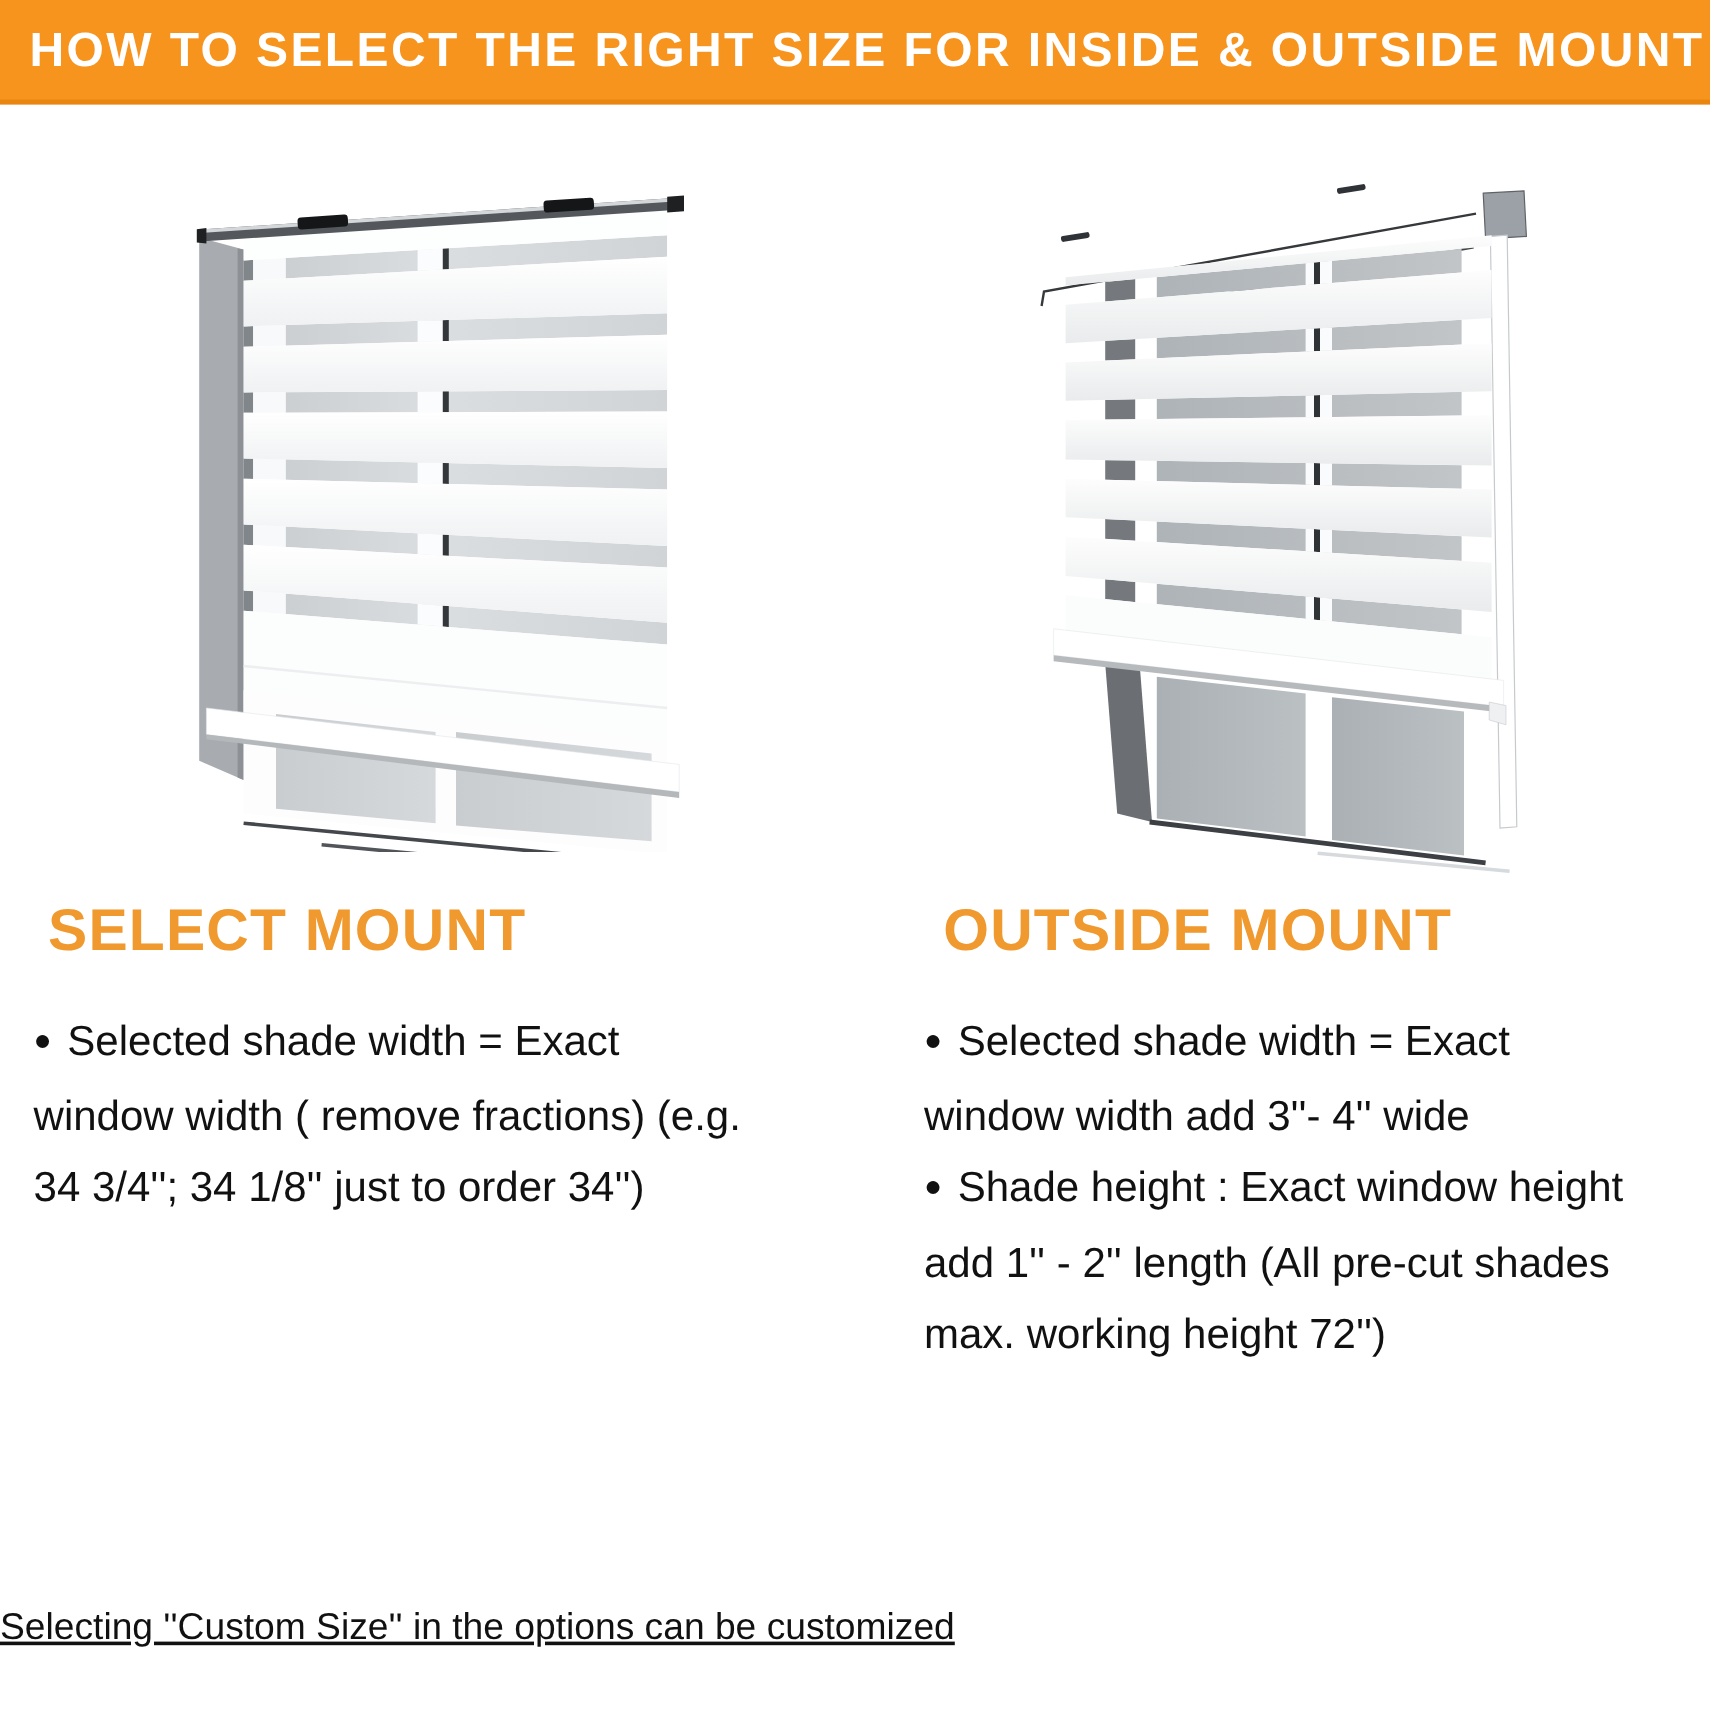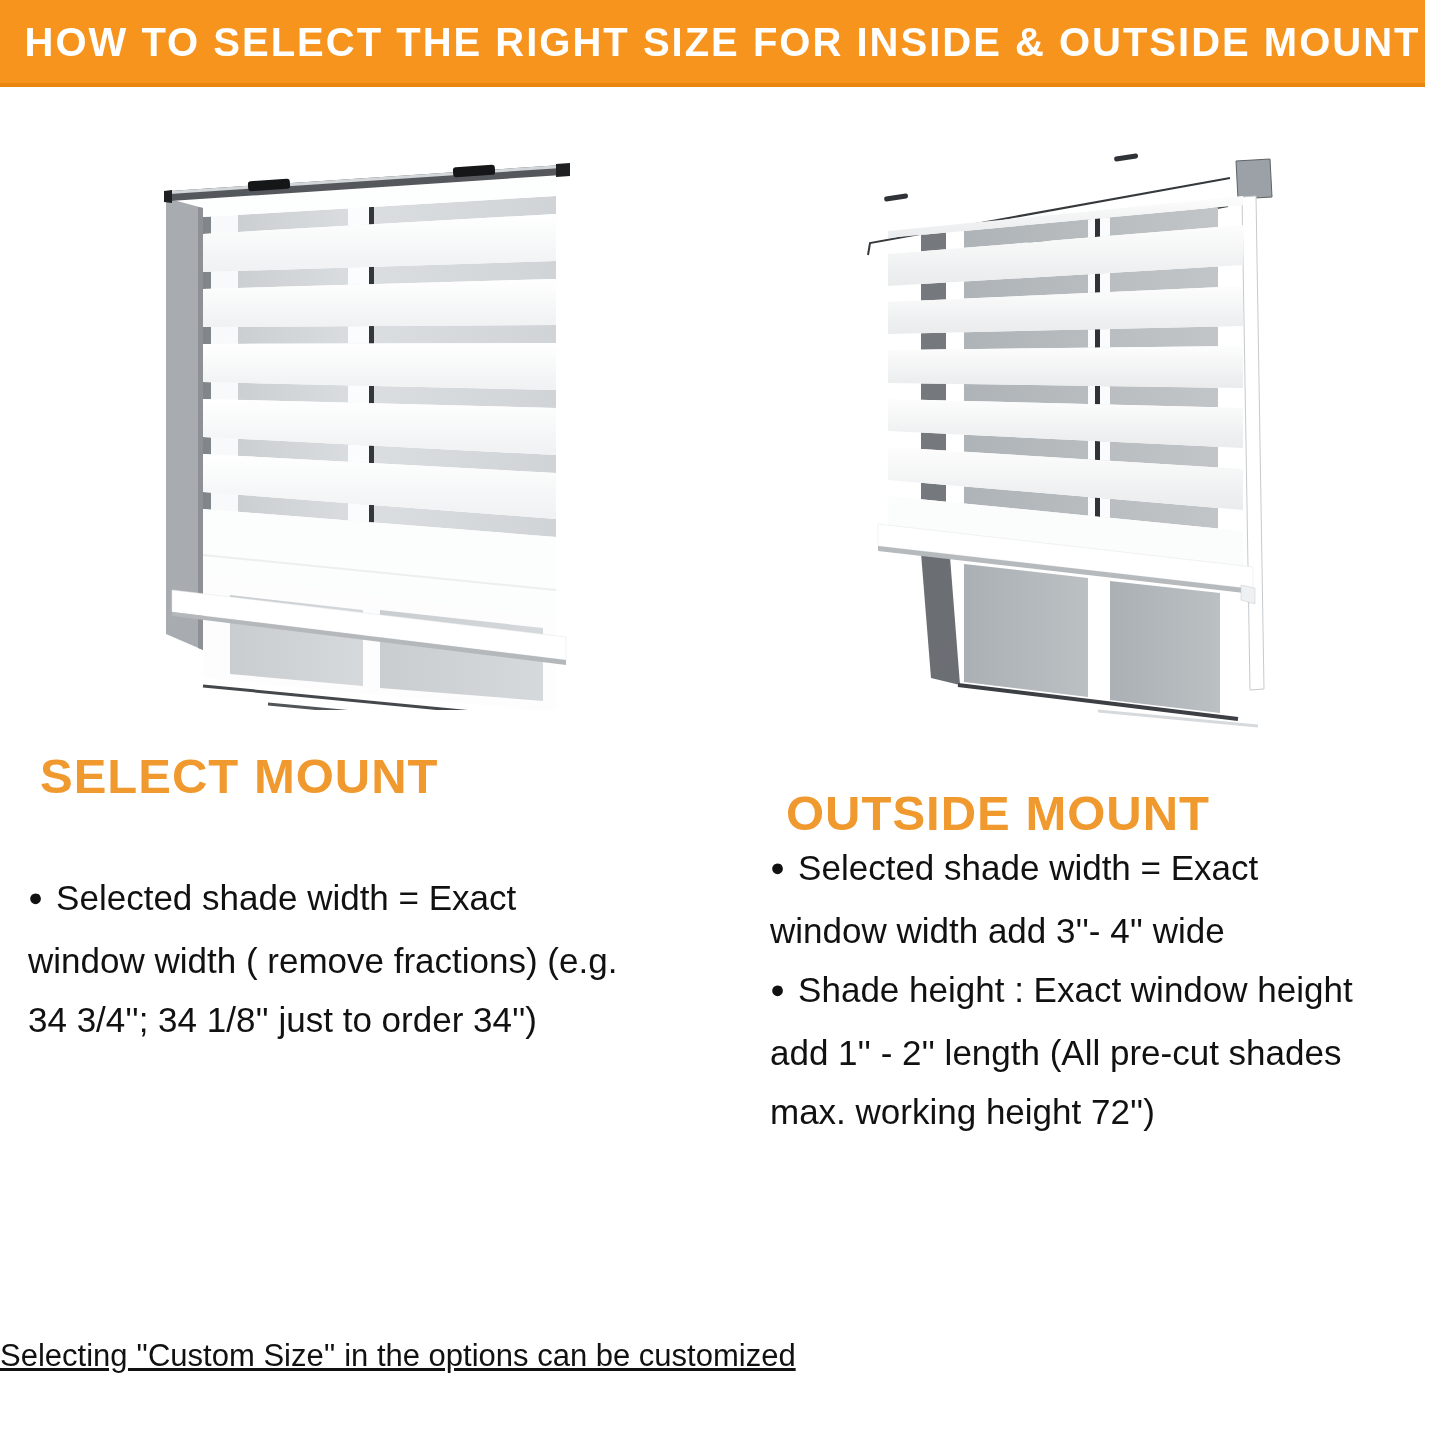--- a/index.html
+++ b/index.html
@@ -26,26 +26,26 @@
     letter-spacing:2px;color:var(--banner-text);white-space:nowrap;
   }
   .illus{position:absolute;}
   .illus-left{left:158px;top:150px;width:420px;height:560px;}
   .illus-right{left:858px;top:133px;width:430px;height:600px;}
   .heading{
     position:absolute;margin:0;font-weight:bold;font-size:49px;line-height:56px;
     letter-spacing:1px;color:var(--heading);white-space:nowrap;
   }
   .heading-left{left:40px;top:748px;}
-  .heading-right{left:786px;top:748px;margin-top:37px;}
+  .heading-right{left:786px;top:748px;}
   .col{
     position:absolute;width:592px;
     font-size:35px;line-height:59px;color:var(--body-text);
   }
-  .col-left{left:28px;top:868px;}
+  .col-left{left:28px;top:838px;}
   .col-right{left:770px;top:838px;}
   .bullet{margin:0;}
   .dot{font-size:25px;margin-right:13px;position:relative;top:-4px;}
   .footer-note{
     position:absolute;left:0;top:1338px;width:1445px;margin:0;
     text-align:left;font-size:31px;line-height:36px;color:var(--body-text);text-decoration:underline;
   }
 </style>
 </head>
 <body>

